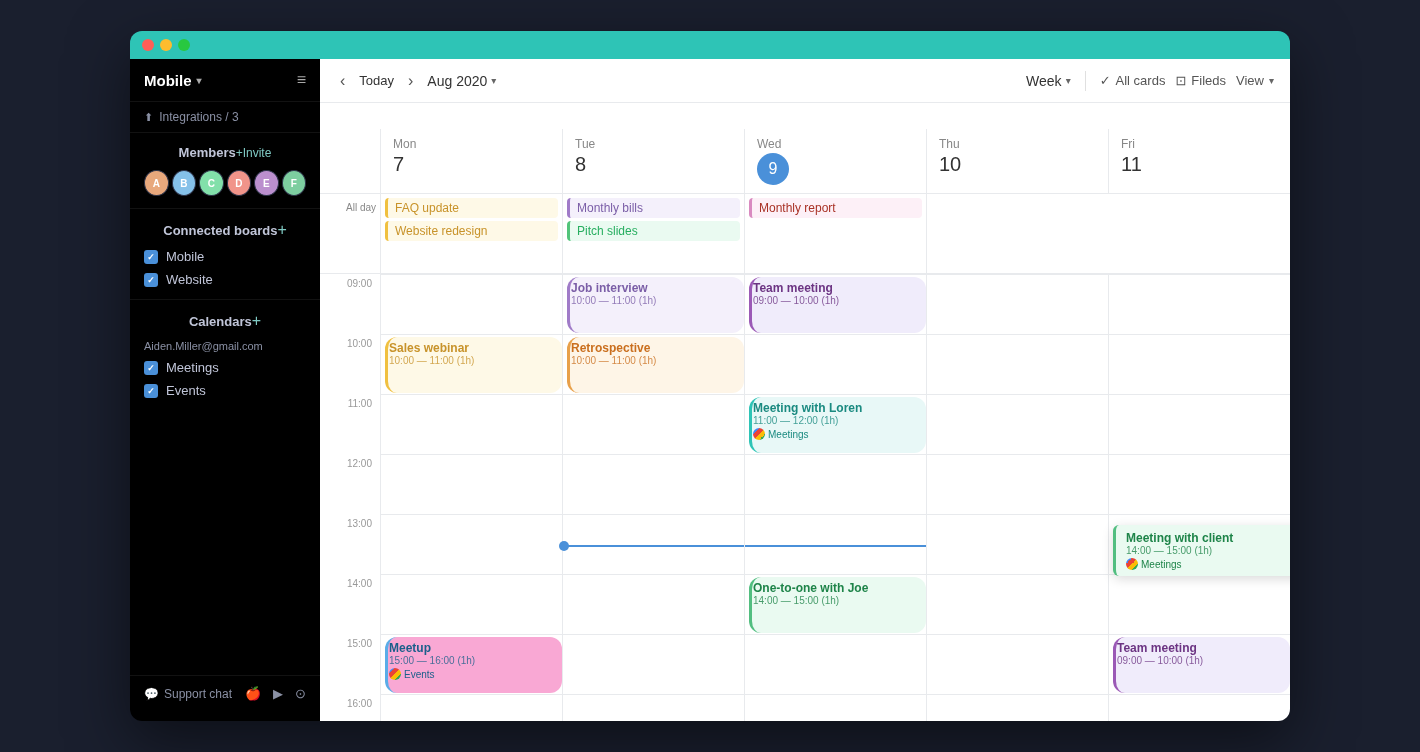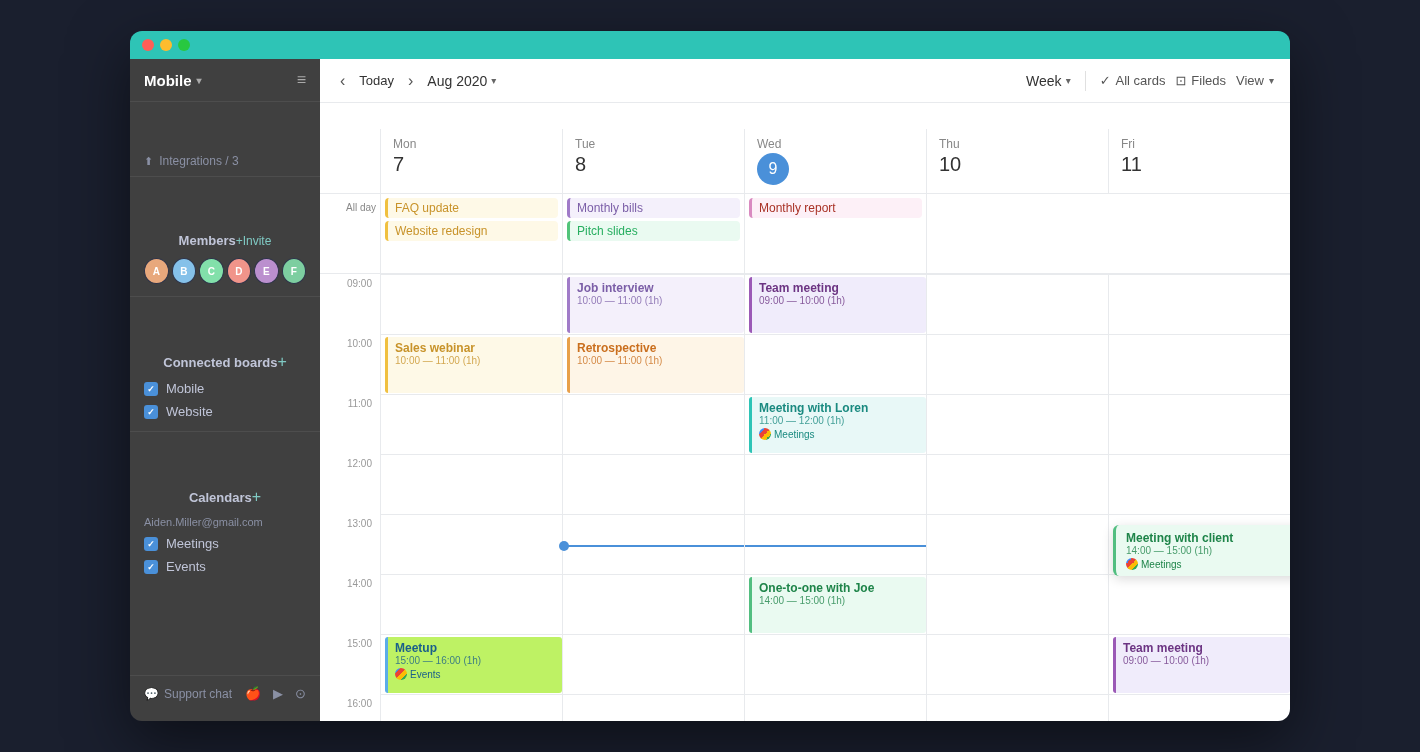--- a/index.html
+++ b/index.html
@@ -36,26 +36,25 @@
     .tl-yellow { background: #febc2e; }
     .tl-green { background: #28c840; }
     .app-body {
       display: flex;
       flex: 1;
       overflow: hidden;
     }
     
     .sidebar {
       width: 190px;
-      background: #404040;
+      background: #000000;
       display: flex;
       flex-direction: column;
       flex-shrink: 0;
       padding-bottom: 10px;
-      gap: 44px;
     }
     .sidebar-header {
       padding: 12px 14px;
       display: flex;
       align-items: center;
       justify-content: space-between;
       border-bottom: 1px solid rgba(255,255,255,0.07);
     }
     .sidebar-title {
       color: #fff;
@@ -308,21 +307,21 @@
       font-weight: 500;
       cursor: pointer;
     }
     .ev-yellow { background: #fef9e7; color: #c8932a; border-left: 3px solid #f0c040; }
     .ev-purple { background: #f4f0fb; color: #7b5ea7; border-left: 3px solid #a07bc8; }
     .ev-green { background: #eafaf1; color: #27ae60; border-left: 3px solid #52c47a; }
     .ev-orange-light { background: #fef5e7; color: #ca6f1e; border-left: 3px solid #e8a04a; }
     .ev-red-light { background: #fdf2f2; color: #c0392b; border-left: 3px solid #e57373; }
     .ev-pink { background: #fdf0f7; color: #a93226; border-left: 3px solid #d98ac0; }
     .ev-teal { background: #e8f8f7; color: #1a8a80; border-left: 3px solid #2ec4b6; }
-    .ev-blue-light { background: #bef264; color: #1a5f8a; border-left: 3px solid #5aace8; }
+    .ev-blue-light { background: #f9a8d4; color: #1a5f8a; border-left: 3px solid #5aace8; }
     .ev-lavender { background: #f0ecfb; color: #6c3483; border-left: 3px solid #9b59b6; }
     .ev-sage { background: #eafaf1; color: #1e8449; border-left: 3px solid #52be80; }
     
     .time-grid {
       flex: 1;
       overflow-y: auto;
       position: relative;
     }
     .time-grid-inner {
       display: grid;
@@ -340,22 +339,22 @@
       padding-top: 4px;
       justify-content: flex-end;
     }
     .time-cell {
       border-left: 1px solid #e8eaed;
       border-top: 1px solid #e8eaed;
       height: 60px;
       position: relative;
     }
     .timed-event {
-      border-radius: 3px;
-      padding: 4px 7px;
+      border-radius: 12px;
+      padding: 4px 1px;
       font-size: 11px;
       cursor: pointer;
       position: absolute;
       left: 4px; right: 0;
     }
     .timed-event .ev-title { font-weight: 600; font-size: 12px; }
     .timed-event .ev-time { font-size: 10px; opacity: 0.8; }
     .g-icon {
       display: inline-flex;
       align-items: center;

